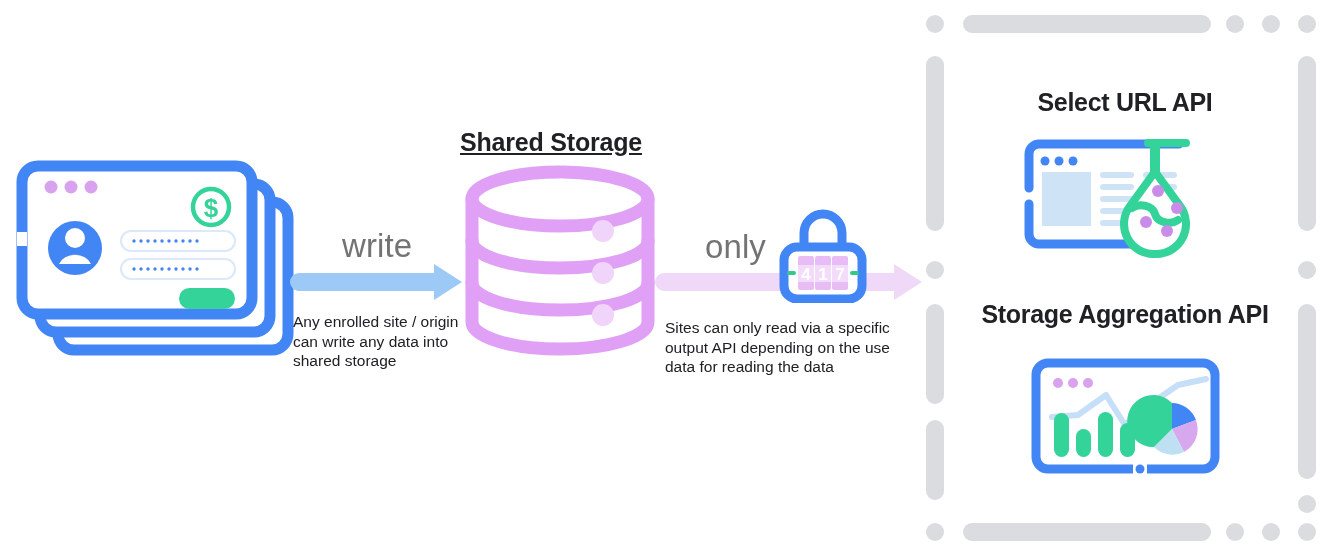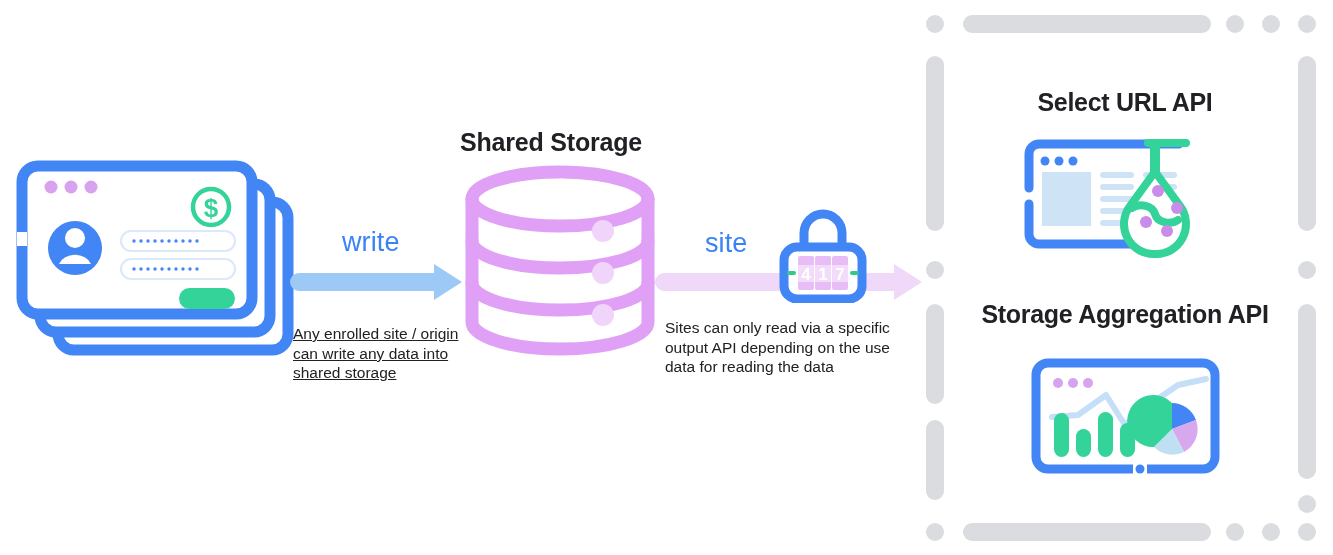--- a/index.html
+++ b/index.html
@@ -17,23 +17,23 @@
   }
   .stage {
     position: absolute;
     inset: 0;
   }
   .abs { position: absolute; }
 
   
   .label-write, .label-read {
     position: absolute;
-    font-size: 27px;
+    font-size: 33px;
     font-weight: 400;
-    color: #3b82f6;
+    color: #737373;
     letter-spacing: 0.1px;
     white-space: nowrap;
   }
   .caption {
     position: absolute;
     font-size: 15.5px;
     line-height: 19.5px;
     color: #202124;
     font-weight: 400;
   }
@@ -133,23 +133,23 @@
   </div>
 
   <div class="label-write" style="left:342px; top:227px;">write</div>
 
   <div class="abs" style="left:290px; top:262px; width:180px; height:40px;">
     <svg width="180" height="40" viewBox="0 0 180 40">
       <path d="M9,11 h135 v-9 l28,18 l-28,18 v-9 h-135 a9,9 0 0 1 0,-18 Z" fill="#9DC9F7"></path>
     </svg>
   </div>
 
-  <div class="caption" style="left:293px; top:324px; width:172px;text-decoration:underline;">Any enrolled site / origin can write any data into shared storage</div>
-
-  <div class="title-storage" style="left:460px; top:128px;">Shared Storage</div>
+  <div class="caption" style="left:293px; top:312px; width:172px;">Any enrolled site / origin can write any data into shared storage</div>
+
+  <div class="title-storage" style="left:460px; top:128px;text-decoration:underline;">Shared Storage</div>
 
   <div class="abs" style="left:465px; top:165px; width:190px; height:200px;">
     <svg width="190" height="200" viewBox="0 0 190 200">
       <g fill="none" stroke="#E0A0F5" stroke-width="13" stroke-linecap="round">
 
         <path d="M95,7 a88,27 0 0 0 -88,27 a88,27 0 0 0 88,27 a88,27 0 0 0 88,-27 a88,27 0 0 0 -85,-27"></path>
 
         <path d="M7,34 v123 a88,27 0 0 0 176,0 v-123"></path>
 
         <path d="M7,76 a88,27 0 0 0 176,0"></path>
@@ -164,21 +164,21 @@
       </g>
     </svg>
   </div>
 
   <div class="abs" style="left:655px; top:262px; width:275px; height:40px;">
     <svg width="275" height="40" viewBox="0 0 275 40">
       <path d="M9,11 h230 v-9 l28,18 l-28,18 v-9 h-230 a9,9 0 0 1 0,-18 Z" fill="#EFD8F8"></path>
     </svg>
   </div>
 
-  <div class="label-read" style="left:705px; top:228px;">site</div>
+  <div class="label-read" style="left:705px; top:228px;">only</div>
 
   <div class="abs" style="left:778px; top:203px; width:90px; height:100px;">
     <svg width="90" height="100" viewBox="0 0 90 100">
 
       <path d="M26,46 v-16 a19,19 0 0 1 38,0 v16" fill="none" stroke="#4285F4" stroke-width="9" stroke-linecap="round"></path>
 
       <rect x="6" y="44" width="78" height="52" rx="13" ry="13" fill="#ffffff" stroke="#4285F4" stroke-width="9"></rect>
 
       <g>
         <rect x="20" y="53" width="16" height="34" rx="2" fill="#E8BCF5"></rect>

